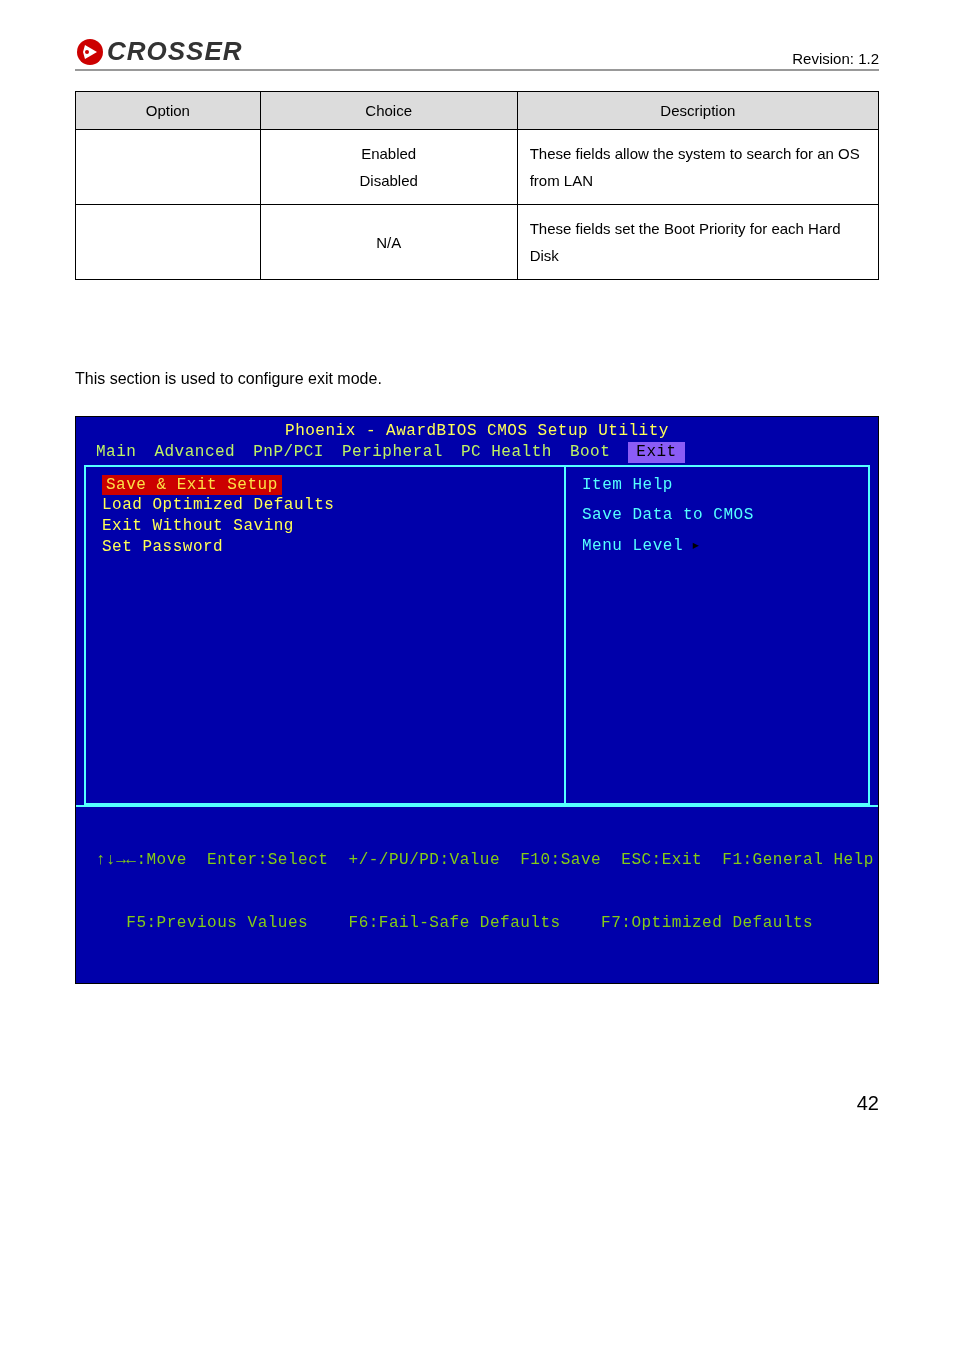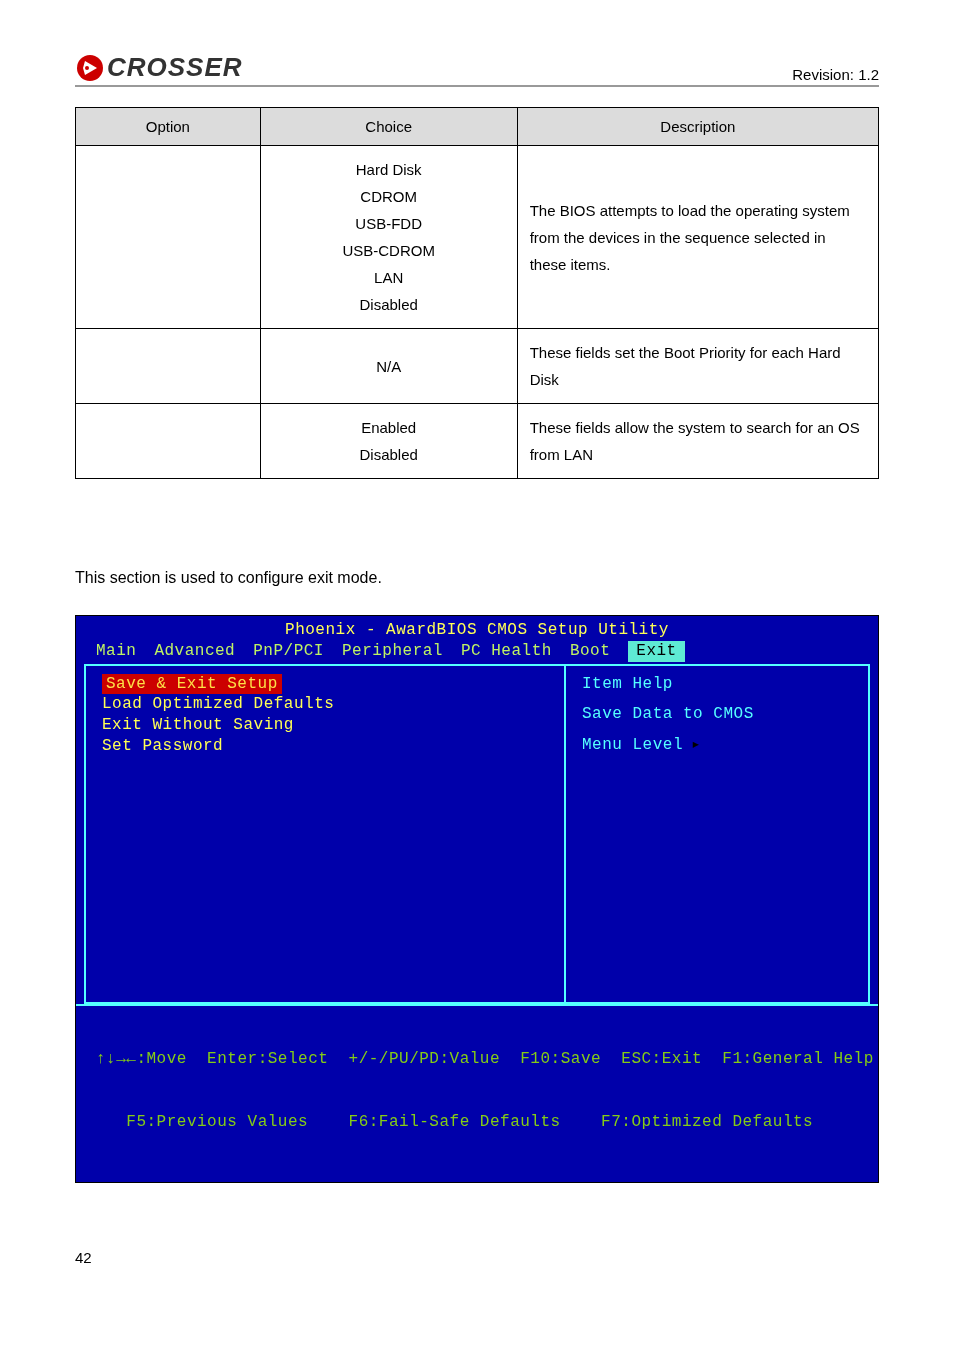--- a/index.html
+++ b/index.html
@@ -3,21 +3,21 @@
   <meta charset="utf-8">
   <style>
     body {
       margin: 0;
       padding: 0;
       font-family: Arial, sans-serif;
       background: #fff;
       width: 954px;
     }
     .page {
-      padding: 52px 75px;
+      padding: 36px 75px;
     }
     .header {
       display: flex;
       justify-content: space-between;
       align-items: flex-end;
       margin-bottom: 20px;
       border-bottom: 2px solid #999;
       padding-bottom: 2px;
     }
     .logo {
@@ -92,21 +92,21 @@
     }
     .bios-menu-row {
       display: flex;
       padding: 0 20px 2px 20px;
     }
     .bios-menu-item {
       color: #bef264;
       margin-right: 18px;
     }
     .bios-menu-item.active {
-      background: #5eead4;
+      background: #8b5cf6;
       color: #000;
       padding: 0 8px;
     }
     .bios-main {
       display: flex;
       min-height: 340px;
     }
     .bios-left {
       flex: 1;
       border: 2px solid #55ffff;
@@ -141,23 +141,23 @@
       color: #000;
       margin-left: 8px;
     }
     .bios-footer {
       border-top: 2px solid #55ffff;
       color: #84cc16;
       padding: 2px 20px 8px 20px;
       white-space: pre;
     }
     .pagenum {
-      text-align: left;
-      margin-top: 66px;
-      font-size: 15px;
+      text-align: right;
+      margin-top: 108px;
+      font-size: 20px;
     }
   </style>
 </head>
 <body>
 
 <div class="page">
   <div class="header">
     <div class="logo">
       <svg class="logo-icon" viewBox="0 0 30 30">
         <circle cx="15" cy="15" r="13" fill="#cc0000"></circle>
@@ -173,38 +173,28 @@
     <thead>
       <tr>
         <th style="width:23%">Option</th>
         <th style="width:32%">Choice</th>
         <th>Description</th>
       </tr>
     </thead>
     <tbody>
       <tr>
         <td class="option-cell"></td>
-        <td class="choice-cell" style="white-space:pre-line">Hard Disk
-CDROM
-USB-FDD
-USB-CDROM
-LAN
+        <td class="choice-cell" style="white-space:pre-line">Enabled
 Disabled</td>
-        <td class="desc-cell">The BIOS attempts to load the operating system from the devices in the sequence selected in these items.</td>
+        <td class="desc-cell">These fields allow the system to search for an OS from LAN</td>
       </tr>
       <tr>
         <td class="option-cell"></td>
         <td class="choice-cell" style="padding:18px 12px">N/A</td>
         <td class="desc-cell">These fields set the Boot Priority for each Hard Disk</td>
-      </tr>
-      <tr>
-        <td class="option-cell"></td>
-        <td class="choice-cell" style="white-space:pre-line">Enabled
-Disabled</td>
-        <td class="desc-cell">These fields allow the system to search for an OS from LAN</td>
       </tr>
     </tbody>
   </table>
 
   <div class="section-text">This section is used to configure exit mode.</div>
 
   <div class="bios-screen">
     <div class="bios-title">Phoenix - AwardBIOS CMOS Setup Utility</div>
     <div class="bios-menu-row">
       <span class="bios-menu-item">Main</span>

